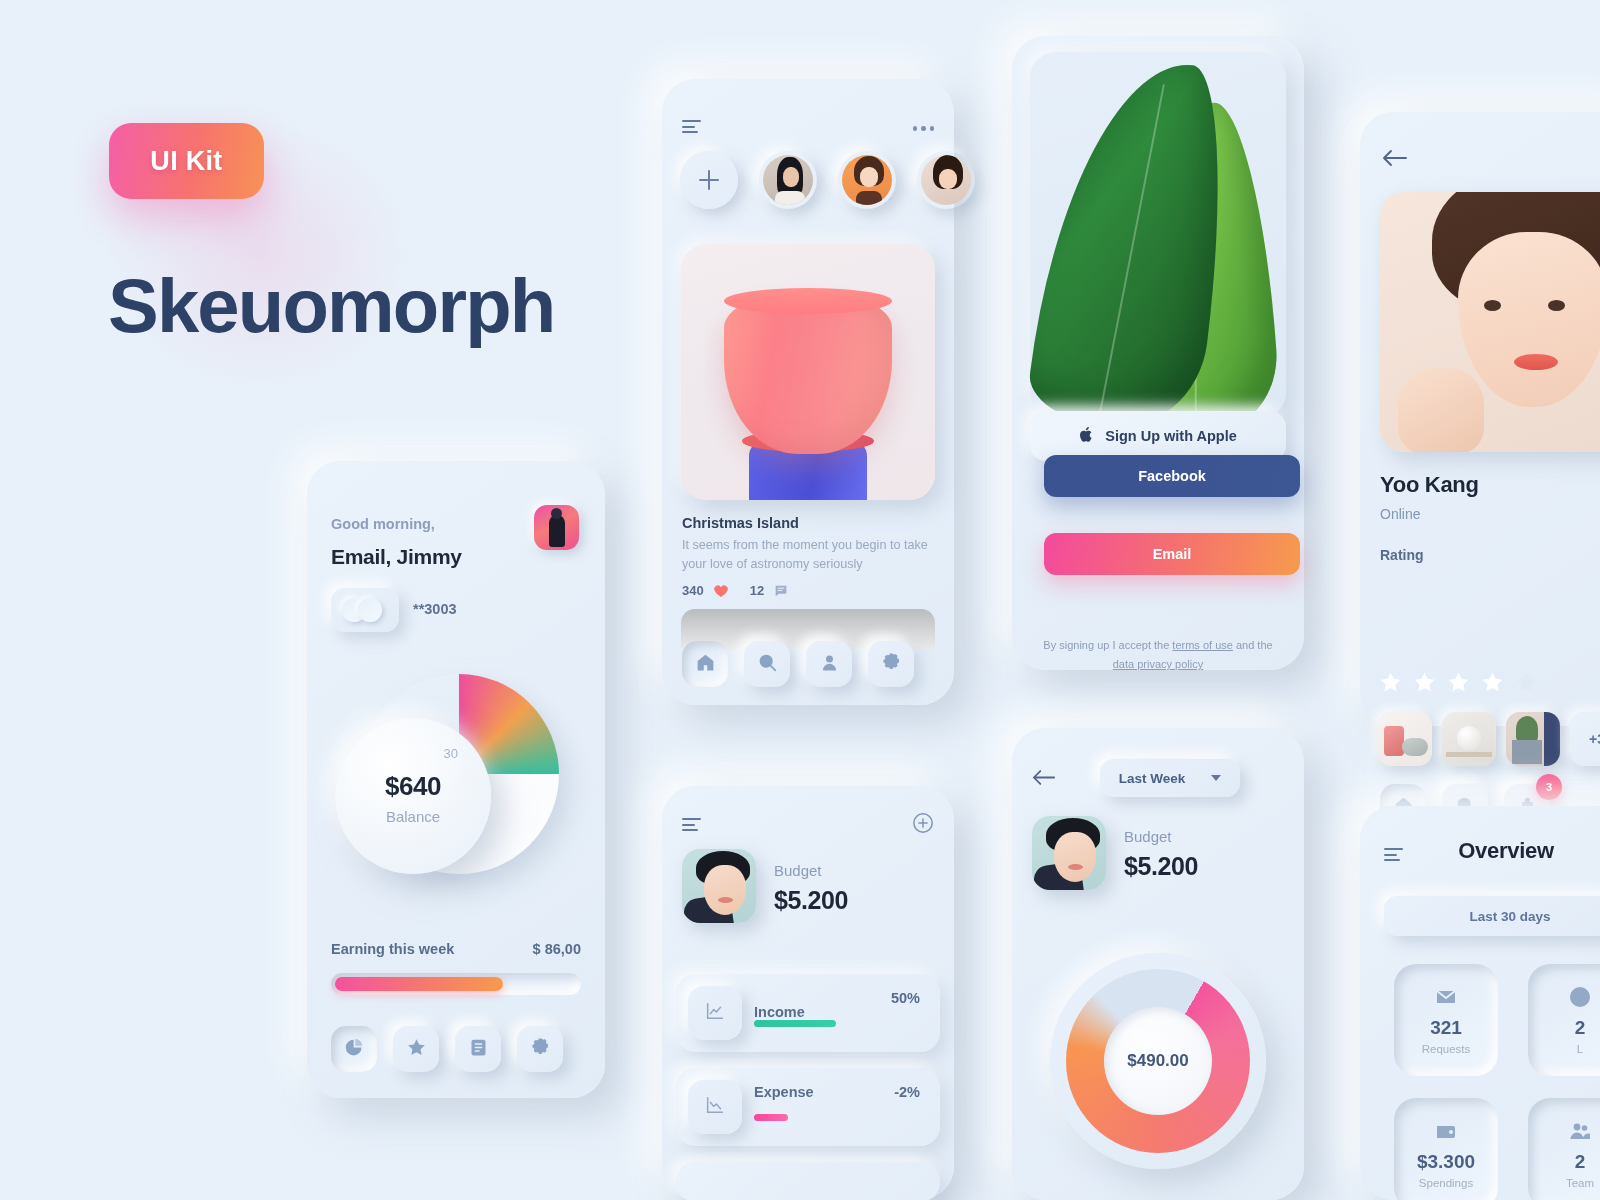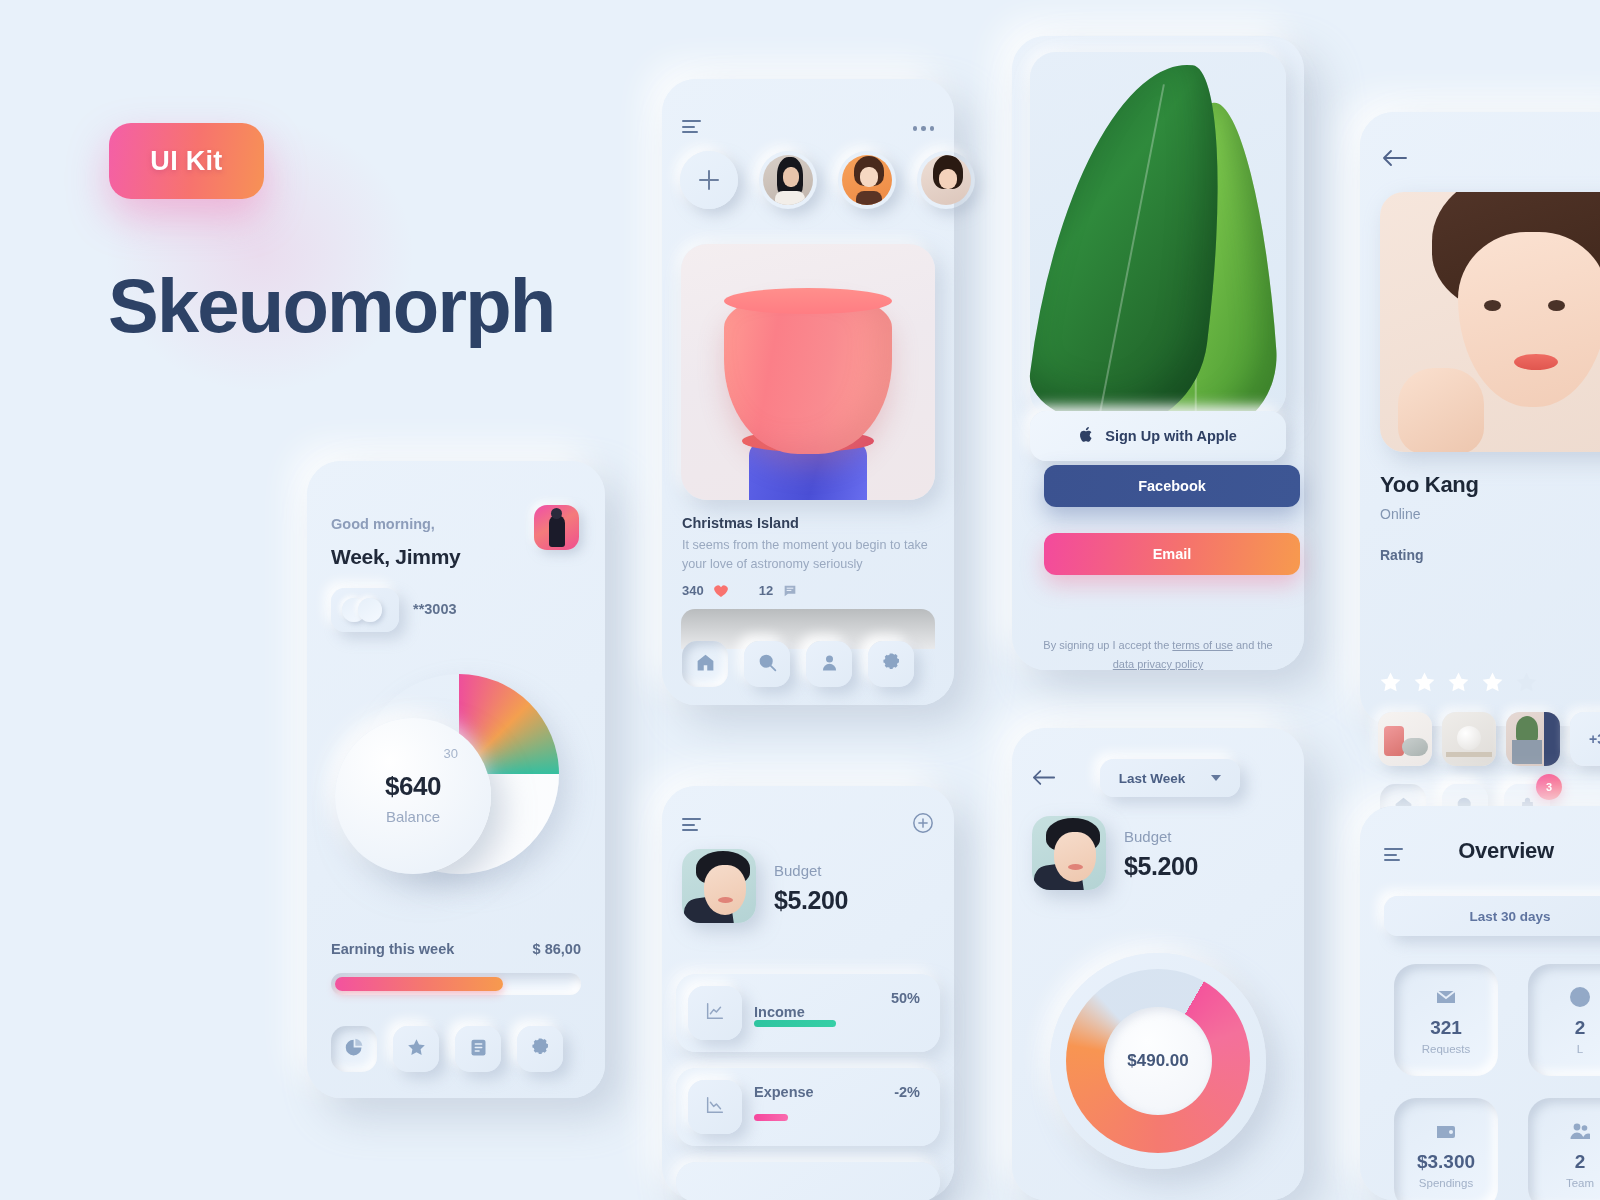--- a/index.html
+++ b/index.html
@@ -174,21 +174,21 @@
   .leaf-vein { position: absolute; left: 50%; top: 6%; width: 2px; height: 90%;
     background: rgba(255,255,255,.28); transform: translateX(-50%) rotate(4deg); }
   .btn-apple { position: absolute; left: 18px; top: 375px; width: 256px; height: 50px; border-radius: 16px;
     display: flex; align-items: center; justify-content: center; gap: 11px;
     font-size: 14.5px; font-weight: bold; color: #2f4064;
     background: linear-gradient(145deg,#f0f6fd,#e4eef8);
     box-shadow: 6px 7px 16px rgba(163,177,198,.45), -5px -5px 13px rgba(255,255,255,.95); }
   .btn-fb, .btn-email { position: absolute; left: 32px; width: 256px; height: 42px; border-radius: 12px;
     display: flex; align-items: center; justify-content: center;
     font-size: 14.5px; font-weight: bold; color: #fff; }
-  .btn-fb { top: 429px; background: linear-gradient(100deg,#3b5290,#3d5694);
+  .btn-fb { top: 419px; background: linear-gradient(100deg,#3b5290,#3d5694);
     box-shadow: 0 10px 22px rgba(60,85,150,.35); }
   .btn-email { top: 497px; background: linear-gradient(100deg,#f34a9d,#f5736c 55%,#f79a4e);
     box-shadow: 0 10px 22px rgba(244,100,140,.35); }
   #terms { position: absolute; left: 26px; top: 600px; width: 240px; text-align: center;
     font-size: 11px; line-height: 19px; color: #8e9db6; }
   #terms u { text-decoration: underline; }
 
   
   #profile-card { left: 1360px; top: 112px; width: 292px; height: 614px; }
   #profile-photo { position: absolute; left: 20px; top: 80px; width: 256px; height: 260px; border-radius: 24px;
@@ -278,21 +278,21 @@
 <body>
 
 <div class="stage">
 
   <div id="ui-kit-glow"></div>
   <div id="page-title">Skeuomorph</div>
   <div id="ui-kit-badge">UI Kit</div>
 
   <div class="card" id="balance-card">
     <div style="position:absolute;left:24px;top:55px" class="greet-small">Good morning,</div>
-    <div style="position:absolute;left:24px;top:78px" class="greet-big">Week, Jimmy</div>
+    <div style="position:absolute;left:24px;top:78px" class="greet-big">Email, Jimmy</div>
 
     <div id="avatar-tile">
       <div class="fig"></div>
     </div>
 
     <div id="card-chip" class="soft">
       <div class="ring r1"></div>
       <div class="ring r2"></div>
     </div>
     <div id="card-number">**3003</div>
@@ -395,21 +395,21 @@
 
     <div id="post-title">Christmas Island</div>
     <div id="post-body">It seems from the moment you begin to take your love of astronomy seriously</div>
     <div id="post-stats">
       <span class="stat-num" style="color:#5a6c8c">340</span>
       <span>
         <svg width="16" height="16" viewBox="0 0 24 24">
             <path d="M12 21s-7.5-4.7-9.3-9A5.3 5.3 0 0 1 12 6.4 5.3 5.3 0 0 1 21.3 12c-1.8 4.3-9.3 9-9.3 9z" fill="#f9736f"></path>
           </svg>
       </span>
-      <span class="stat-num" style="color:#5a6c8c;margin-left:21px">12</span>
+      <span class="stat-num" style="color:#5a6c8c;margin-left:12px">12</span>
       <span>
         <svg width="16" height="16" viewBox="0 0 24 24">
             <path d="M4 4h16v12H9l-5 4V4z" fill="#9fb0c9"></path>
             <rect x="7" y="7" width="10" height="1.6" fill="#e6eef8"></rect>
             <rect x="7" y="10.4" width="7" height="1.6" fill="#e6eef8"></rect>
           </svg>
       </span>
     </div>
 
     <div id="feed-strip"></div>

